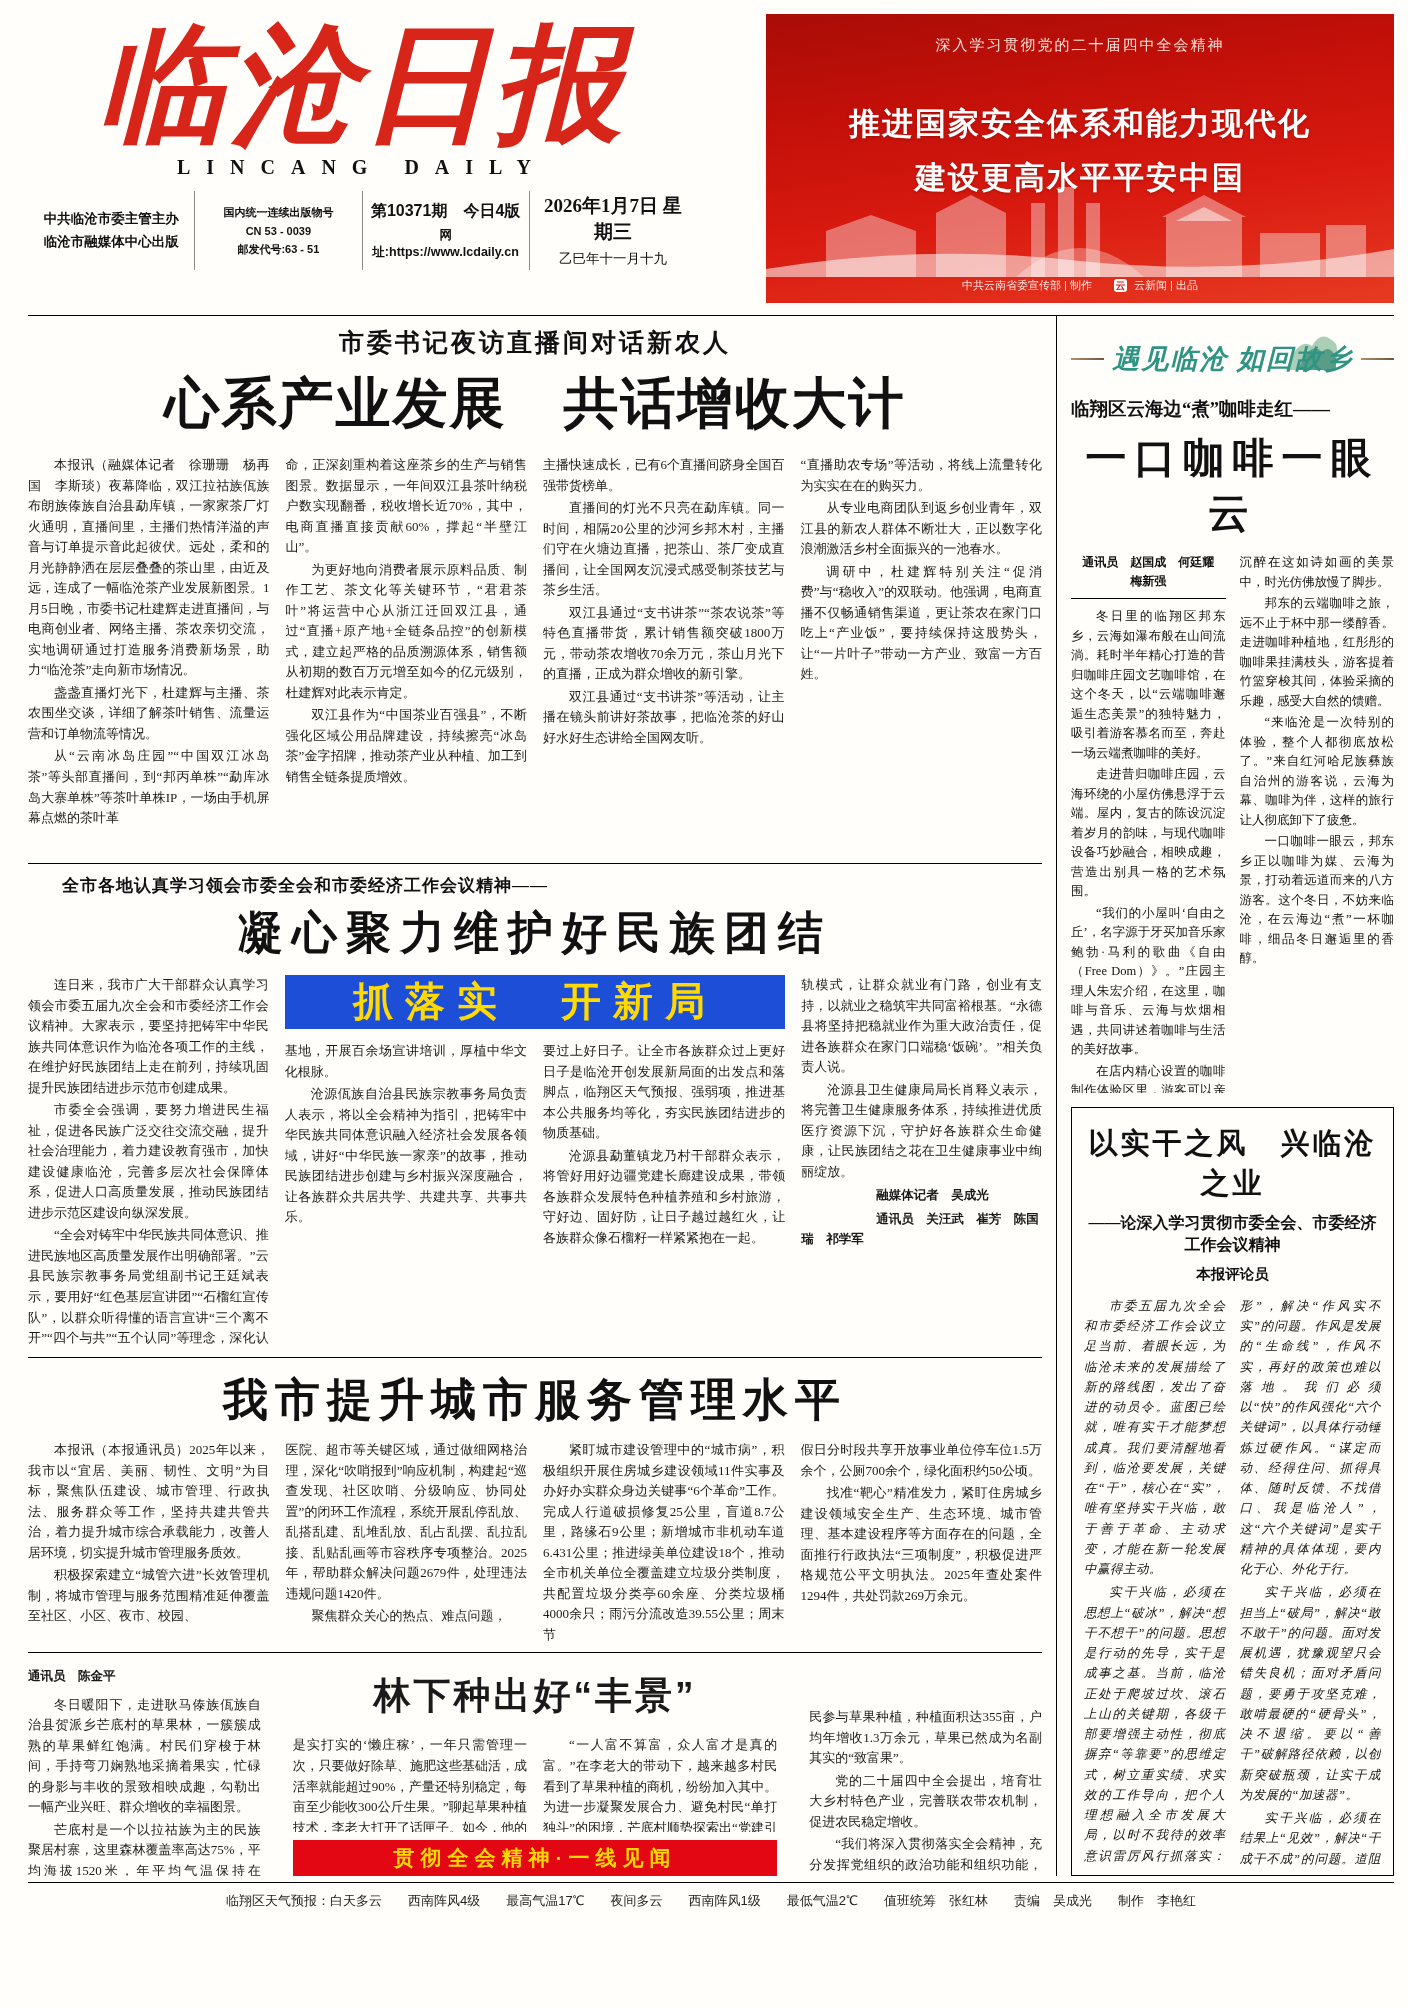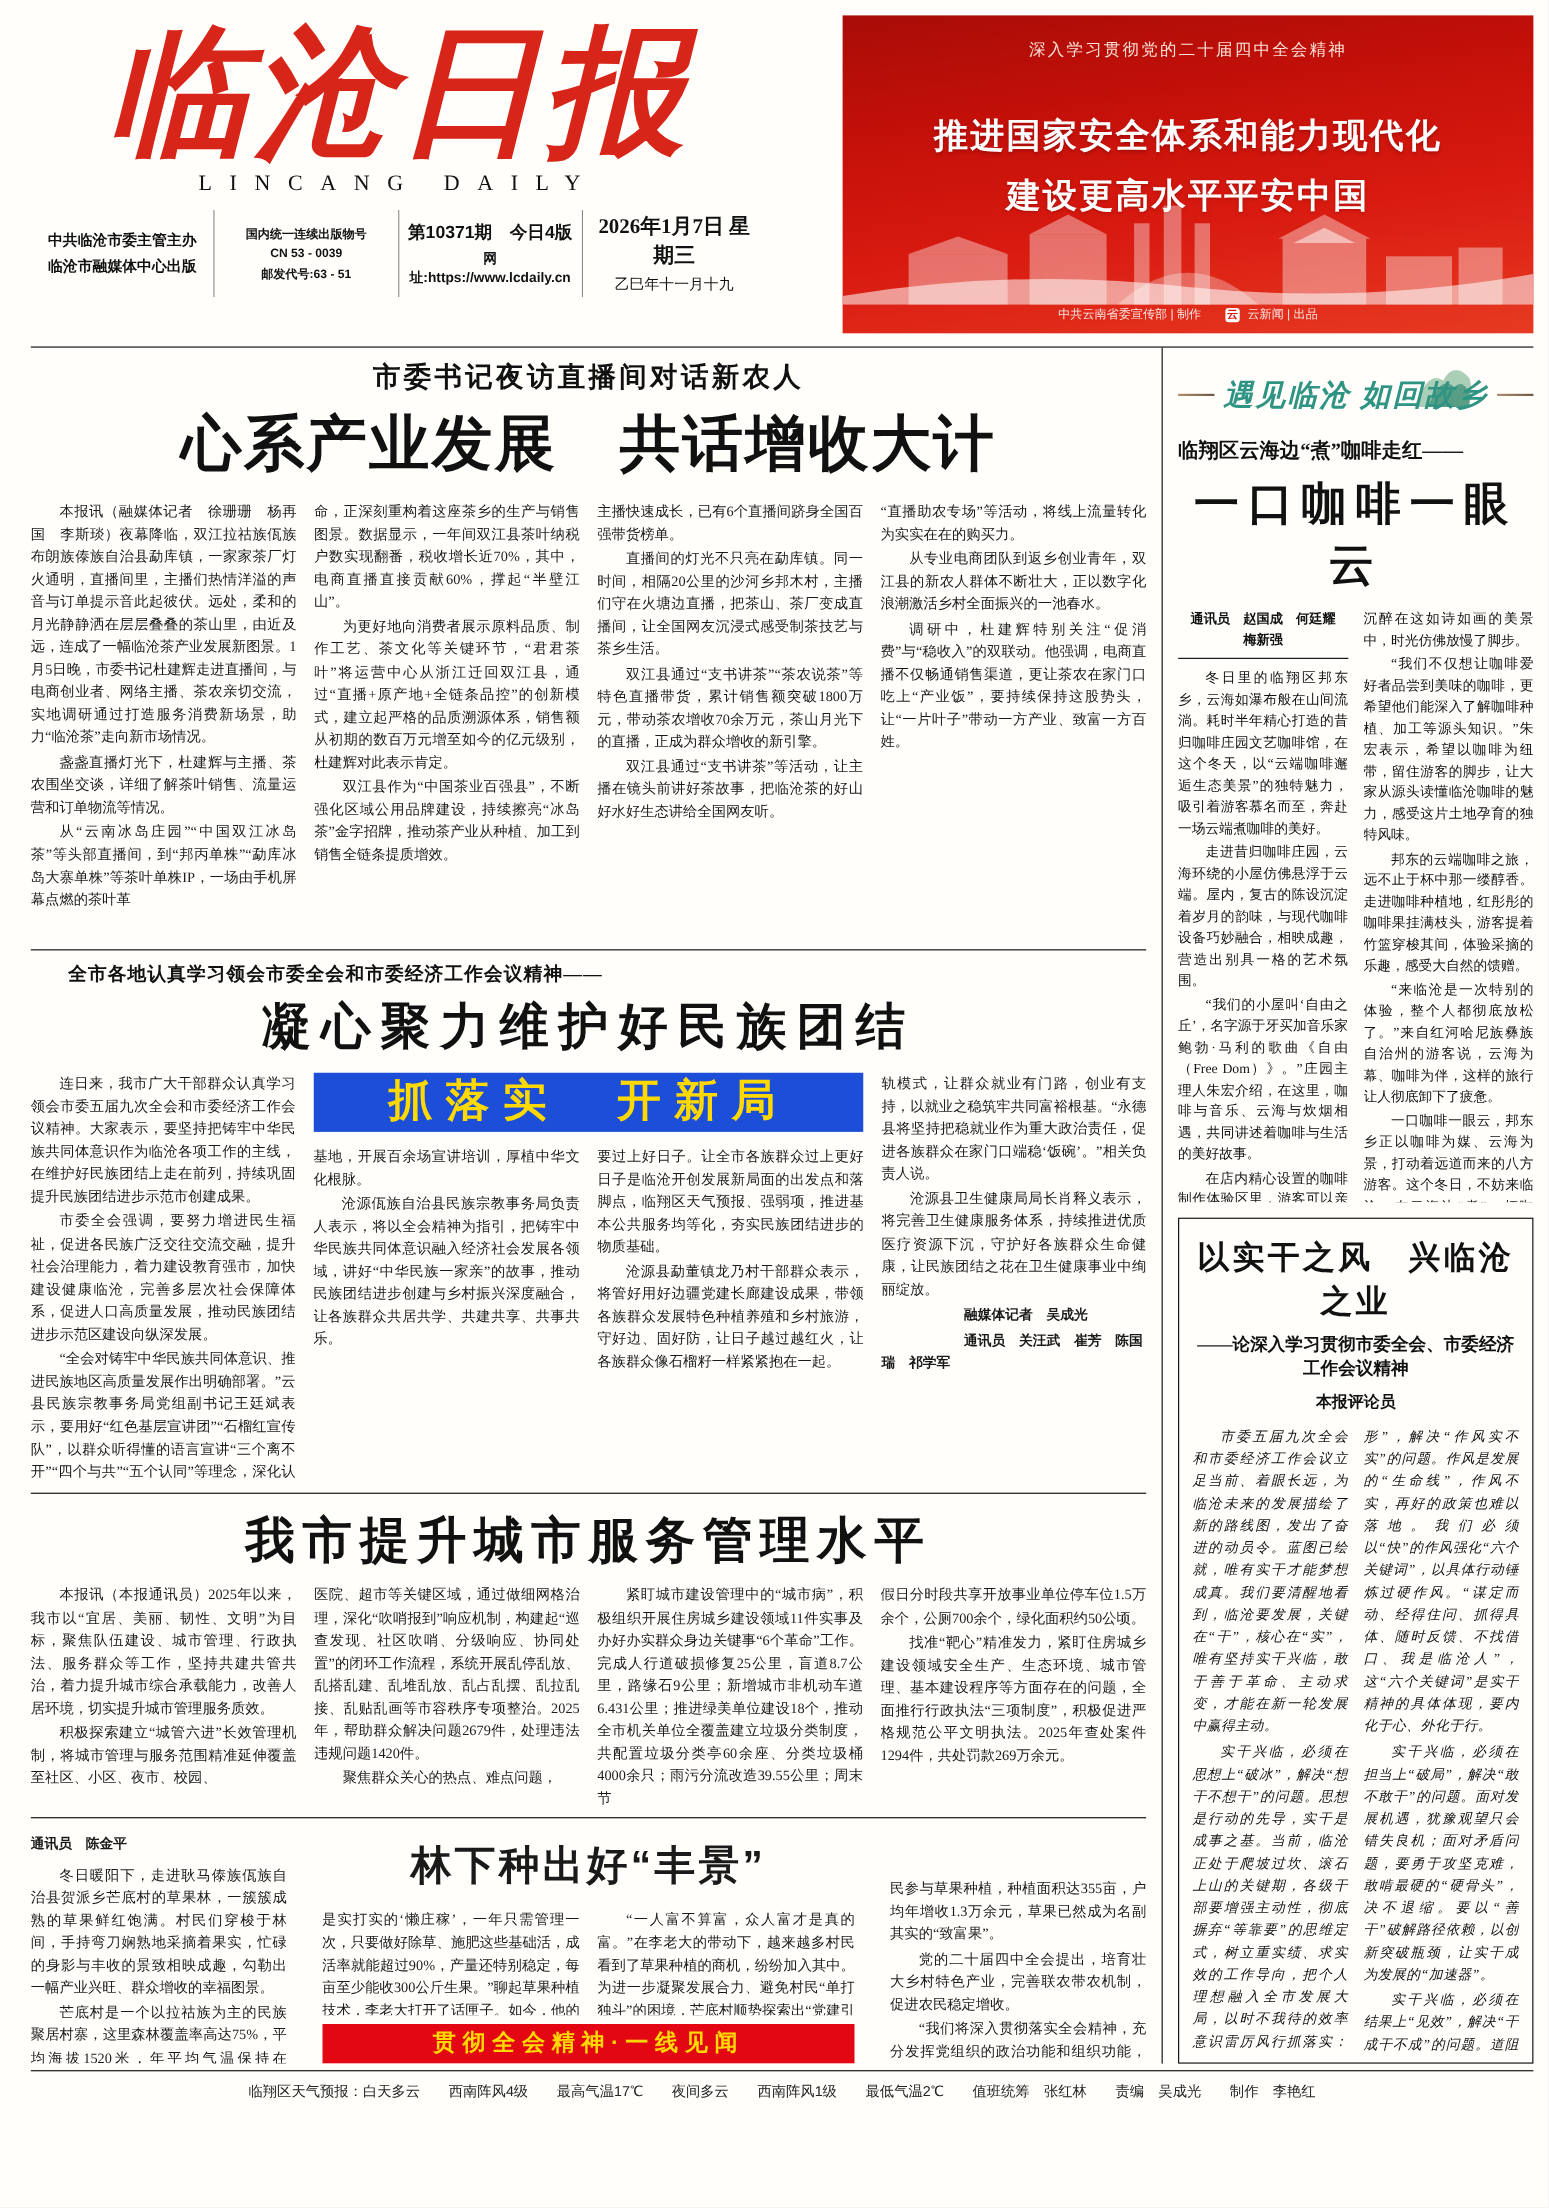--- a/index.html
+++ b/index.html
@@ -18,21 +18,21 @@
   .header { display: flex; align-items: flex-start; }
   .mast { width: 668px; }
   .mast-title {
     text-align: center;
     font-size: 128px; line-height: 1.08;
     font-weight: bold; font-style: italic;
     color: #d8251a; letter-spacing: 4px;
     font-family: "DejaVu Serif","Liberation Serif",serif;
   }
   .mast-eng {
-    text-align: center; font-size: 20px; font-weight: normal;
+    text-align: center; font-size: 20px; font-weight: bold;
     letter-spacing: 16px; margin-top: 4px; color:#111;
     font-family: "Liberation Serif",serif;
   }
   .inforow { display: flex; margin-top: 12px; }
   .infocell {
     flex: 1; padding: 2px 8px; text-align: center;
     border-left: 1px solid #8a8a8a;
     display: flex; flex-direction: column; justify-content: center; gap: 5px;
     font-family: "Liberation Sans",sans-serif;
   }
@@ -345,21 +345,20 @@
           <div class="col">
             <div class="byline-box">通讯员　赵国成　何廷耀　梅新强</div>
             <p>冬日里的临翔区邦东乡，云海如瀑布般在山间流淌。耗时半年精心打造的昔归咖啡庄园文艺咖啡馆，在这个冬天，以“云端咖啡邂逅生态美景”的独特魅力，吸引着游客慕名而至，奔赴一场云端煮咖啡的美好。</p>
             <p>走进昔归咖啡庄园，云海环绕的小屋仿佛悬浮于云端。屋内，复古的陈设沉淀着岁月的韵味，与现代咖啡设备巧妙融合，相映成趣，营造出别具一格的艺术氛围。</p>
             <p>“我们的小屋叫‘自由之丘’，名字源于牙买加音乐家鲍勃·马利的歌曲《自由（Free Dom）》。”庄园主理人朱宏介绍，在这里，咖啡与音乐、云海与炊烟相遇，共同讲述着咖啡与生活的美好故事。</p>
             <p>在店内精心设置的咖啡制作体验区里，游客可以亲手体验咖啡冲煮的奇妙过程，从研磨咖啡豆的沙沙声，到咖啡液缓缓滴落的袅袅香气，亲手制作一杯属于自己的云端咖啡。</p>
 
           </div>
           <div class="col">
             <p class="np">沉醉在这如诗如画的美景中，时光仿佛放慢了脚步。</p>
-            <p>“我们不仅想让咖啡爱好者品尝到美味的咖啡，更希望他们能深入了解咖啡种植、加工等源头知识。”朱宏表示，希望以咖啡为纽带，留住游客的脚步，让大家从源头读懂临沧咖啡的魅力，感受这片土地孕育的独特风味。</p>
             <p>邦东的云端咖啡之旅，远不止于杯中那一缕醇香。走进咖啡种植地，红彤彤的咖啡果挂满枝头，游客提着竹篮穿梭其间，体验采摘的乐趣，感受大自然的馈赠。</p>
             <p>“来临沧是一次特别的体验，整个人都彻底放松了。”来自红河哈尼族彝族自治州的游客说，云海为幕、咖啡为伴，这样的旅行让人彻底卸下了疲惫。</p>
             <p>一口咖啡一眼云，邦东乡正以咖啡为媒、云海为景，打动着远道而来的八方游客。这个冬日，不妨来临沧，在云海边“煮”一杯咖啡，细品冬日邂逅里的香醇。</p>
           </div>
         </div>
       </div>
 
       <div class="comm">
         <div class="comm-headline">以实干之风　兴临沧之业</div>
         <div class="comm-sub">——论深入学习贯彻市委全会、市委经济工作会议精神</div>

